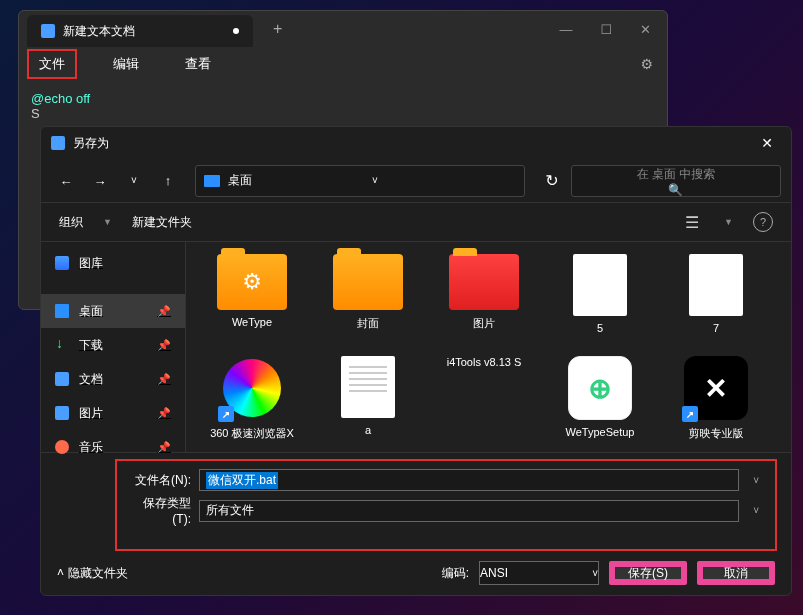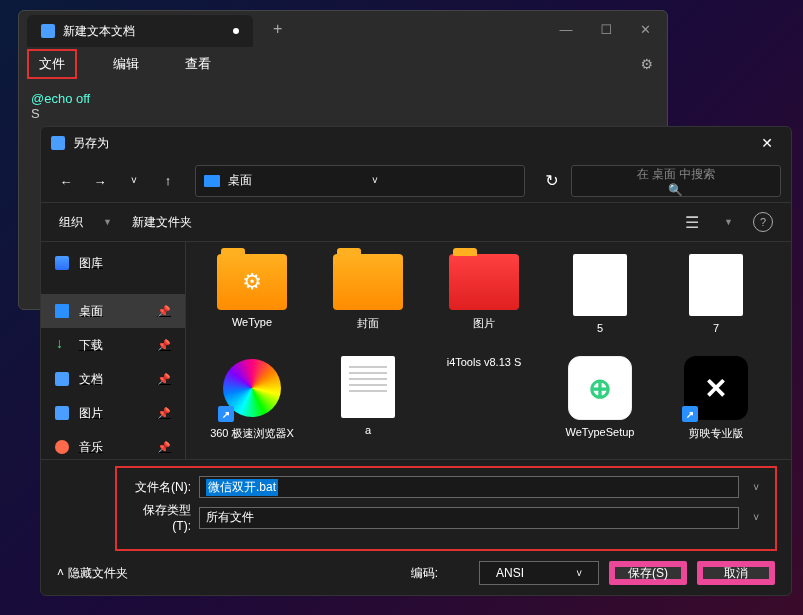--- a/index.html
+++ b/index.html
@@ -73,31 +73,31 @@
 .app-360 { background: conic-gradient(from 0deg, #ff0080, #ff8000, #ffff00, #00ff00, #00ffff, #0080ff, #8000ff, #ff0080); border-radius: 50%; width: 58px; height: 58px; }
 .app-i4 { background: #2060ff; color: #fff; border-radius: 14px; position: relative; }
 .app-i4 .shield { position: absolute; right: -4px; bottom: -4px; width: 22px; height: 22px; background: #ffb000; border-radius: 3px; }
 .app-wt { background: #fff; color: #30d080; border: 1px solid #eee; }
 .app-jy { background: #000; color: #fff; }
 .shortcut { position: relative; }
 .shortcut::after { content: '↗'; position: absolute; left: -2px; bottom: -2px; width: 16px; height: 16px; background: #2a8fff; color: #fff; font-size: 10px; display: flex; align-items: center; justify-content: center; border-radius: 2px; }
 
 .dlg-fields { padding: 8px 10px; border: 2px solid #e03030; margin: 6px 14px 0 74px; }
 .field-row { display: flex; align-items: center; gap: 8px; margin-bottom: 4px; }
-.field-row:last-child { margin-bottom: 8px; }
+.field-row:last-child { margin-bottom: 15px; }
 .field-label { color: #fff; font-size: 12px; width: 64px; text-align: right; }
 .field-input { flex: 1; height: 22px; background: #191919; border: 1px solid #666; color: #fff; font-size: 12px; padding: 0 6px; display: flex; align-items: center; }
 .field-input.sel span { background: #0078d4; color: #fff; padding: 0 2px; }
 .field-chev { color: #aaa; font-size: 10px; padding: 0 6px; }
 
 .dlg-bottom { display: flex; align-items: center; height: 44px; padding: 0 16px; gap: 10px; }
 .hide-folders { color: #fff; font-size: 12px; display: flex; align-items: center; gap: 4px; }
 .bottom-spacer { flex: 1; }
 .enc-label { color: #fff; font-size: 12px; }
-.enc-select { width: 120px; height: 24px; background: #191919; border: 1px solid #666; color: #fff; font-size: 12px; padding: 0 16px; display: flex; align-items: center; margin-left: 31px; }
+.enc-select { width: 120px; height: 24px; background: #191919; border: 1px solid #666; color: #fff; font-size: 12px; padding: 0 0; display: flex; align-items: center; }
 .btn { width: 78px; height: 24px; background: #333; border: 6px solid #ec4899; color: #fff; font-size: 12px; display: flex; align-items: center; justify-content: center; border-radius: 2px; }
 </style>
 </head>
 <body>
 
 <div class="notepad">
   <div class="np-titlebar">
     <div class="np-tab">
       <div class="icon"></div>
       <span>新建文本文档</span>

